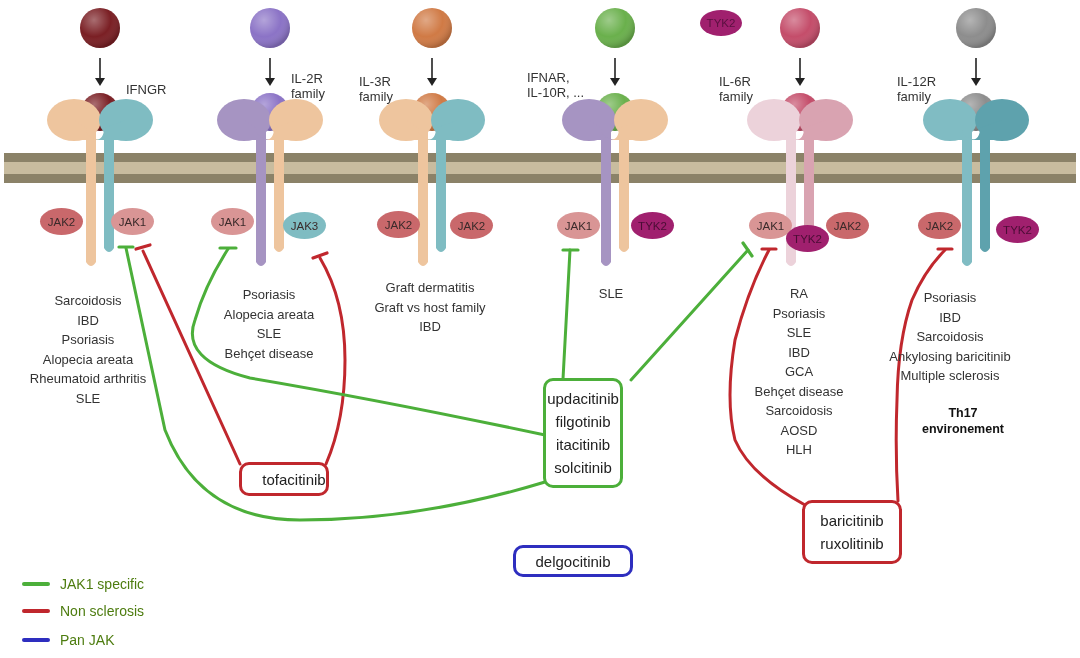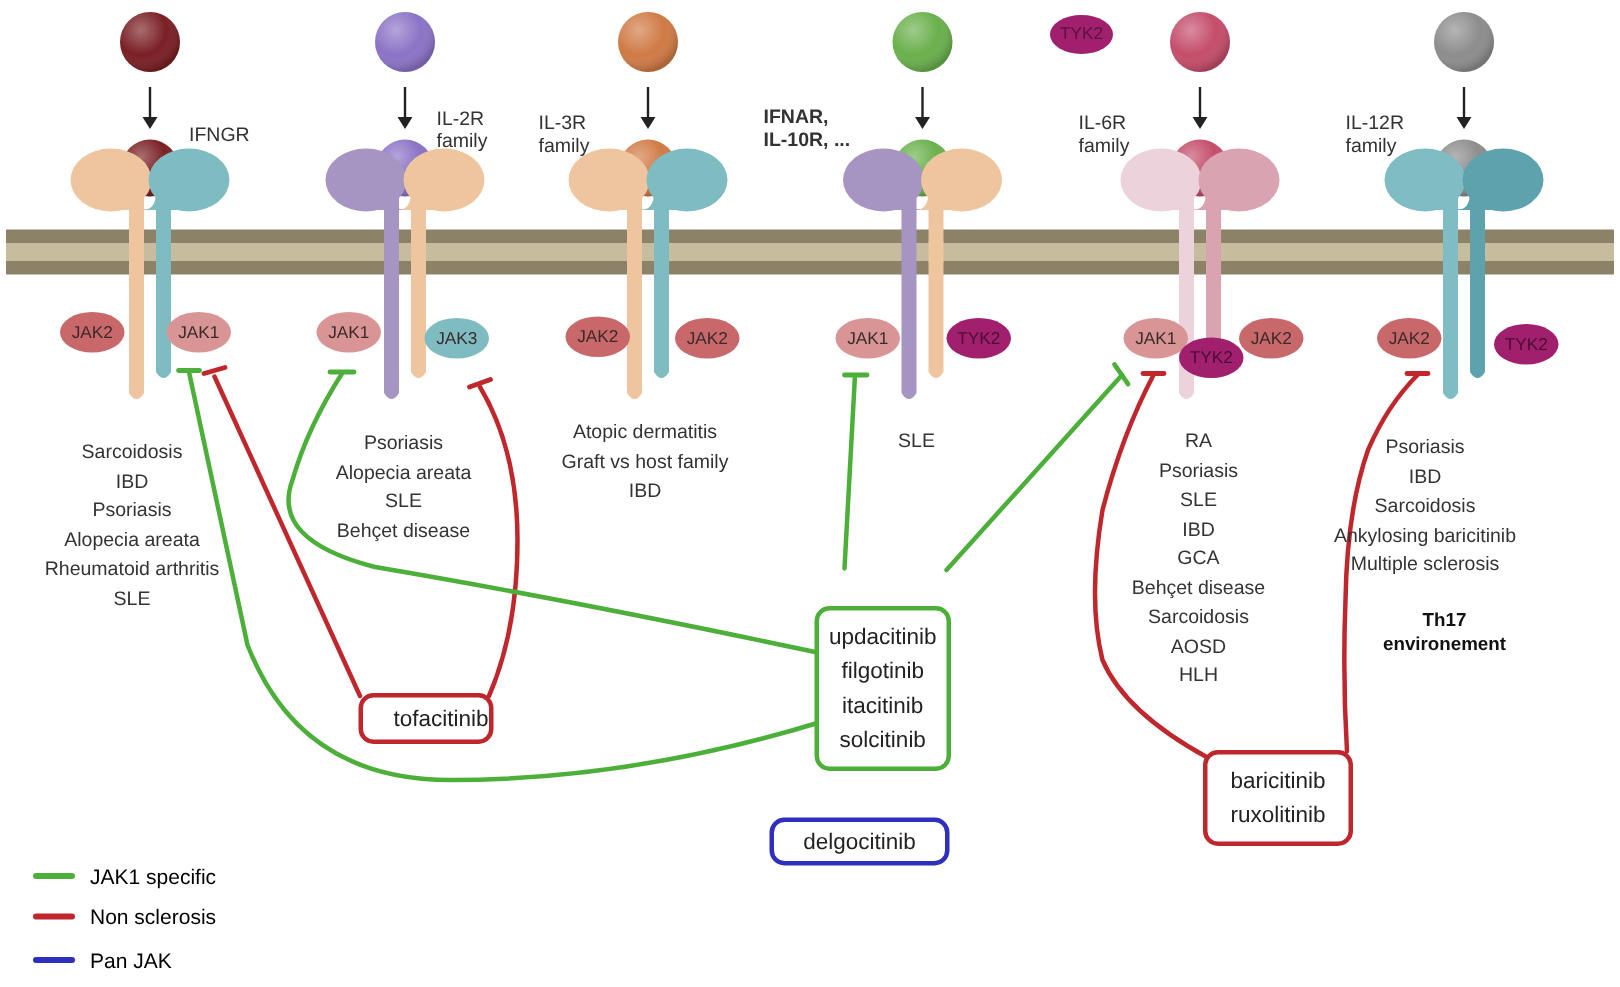--- a/index.html
+++ b/index.html
@@ -4,21 +4,21 @@
 <style>
   html, body { margin:0; padding:0; background:#ffffff; }
   body { width:1080px; height:658px; position:relative; overflow:hidden; font-family:"Liberation Sans", sans-serif; }
   #diagram { position:absolute; left:0; top:0; width:1080px; height:658px; }
   .lbl { position:absolute; color:#333333; font-size:13px; line-height:15px; white-space:nowrap; }
   .dz { position:absolute; color:#333333; font-size:13px; line-height:19.5px; text-align:center; white-space:nowrap; transform:translateX(-50%); }
   .dz div { margin:0; }
   .th17 { position:absolute; font-size:12.5px; line-height:16px; color:#111111; font-weight:bold;text-align:center; }
   .drugbox { position:absolute; background:#ffffff; border-radius:10px; font-size:15px; color:#222222; text-align:center; line-height:23px; box-sizing:border-box; display:flex; flex-direction:column; justify-content:center; }
   .jak { position:absolute; border-radius:50%; font-size:11.5px; color:#3a2a2a; display:flex; align-items:center; justify-content:center; }
-  .legend-item { position:absolute; left:22px; display:flex; align-items:center; font-size:14px; color:#000000; }
+  .legend-item { position:absolute; left:22px; display:flex; align-items:center; font-size:14px; color:#4d7c0f; }
   .legend-swatch { width:28px; height:4px; border-radius:2px; margin-right:10px; }
 </style>
 </head>
 <body>
 
 <svg id="diagram" viewBox="0 0 1080 658" xmlns="http://www.w3.org/2000/svg">
   <defs>
     <radialGradient id="shine" cx="35%" cy="30%" r="70%">
       <stop offset="0%" stop-color="#ffffff" stop-opacity="0.35"></stop>
       <stop offset="60%" stop-color="#ffffff" stop-opacity="0"></stop>
@@ -190,21 +190,21 @@
     <div>IFNGR</div>
   </div>
 <div class="lbl" style="left:291px;top:71px;">
     <div>IL-2R</div>
     <div>family</div>
   </div>
 <div class="lbl" style="left:359px;top:74px;">
     <div>IL-3R</div>
     <div>family</div>
   </div>
-<div class="lbl" style="left:509px;top:70px;font-weight:bold;">
+<div class="lbl" style="left:527px;top:70px;">
     <div>IFNAR,</div>
     <div>IL-10R, ...</div>
   </div>
 <div class="lbl" style="left:719px;top:74px;">
     <div>IL-6R</div>
     <div>family</div>
   </div>
 <div class="lbl" style="left:897px;top:74px;">
     <div>IL-12R</div>
     <div>family</div>
@@ -258,21 +258,21 @@
     <div>Rheumatoid arthritis</div>
     <div>SLE</div>
 </div>
 <div class="dz" style="left:269px;top:285px;">
   <div>Psoriasis</div>
     <div>Alopecia areata</div>
     <div>SLE</div>
     <div>Behçet disease</div>
 </div>
 <div class="dz" style="left:430px;top:278px;">
-  <div>Atopic dermatitis</div>
+  <div>Graft dermatitis</div>
     <div>Graft vs host family</div>
     <div>IBD</div>
 </div>
 <div class="dz" style="left:611px;top:284px;">
   <div>SLE</div>
 </div>
 <div class="dz" style="left:799px;top:284px;">
   <div>RA</div>
     <div>Psoriasis</div>
     <div>SLE</div>
@@ -291,21 +291,21 @@
     <div>Multiple sclerosis</div>
 </div>
 <div class="th17" style="left:922px;top:405px;">
   <div>Th17</div>
     <div>environement</div>
 </div>
 
 <div class="drugbox" id="box-tofa" style="left:239px;top:462px;width:90px;height:34px;border:3px solid #c0272d;padding-left:20px;">
   <div>tofacitinib</div>
 </div>
-<div class="drugbox" id="box-jak1" style="left:543px;top:378px;width:91px;height:110px;border:3px solid #4caf3a;margin-top:26px;">
+<div class="drugbox" id="box-jak1" style="left:543px;top:378px;width:80px;height:110px;border:3px solid #4caf3a;">
   <div>updacitinib</div>
     <div>filgotinib</div>
     <div>itacitinib</div>
     <div>solcitinib</div>
 </div>
 <div class="drugbox" id="box-bari" style="left:802px;top:500px;width:100px;height:64px;border:3px solid #c0272d;">
   <div>baricitinib</div>
     <div>ruxolitinib</div>
 </div>
 <div class="drugbox" id="box-delgo" style="left:513px;top:545px;width:120px;height:32px;border:3px solid #2e2ebf;">

